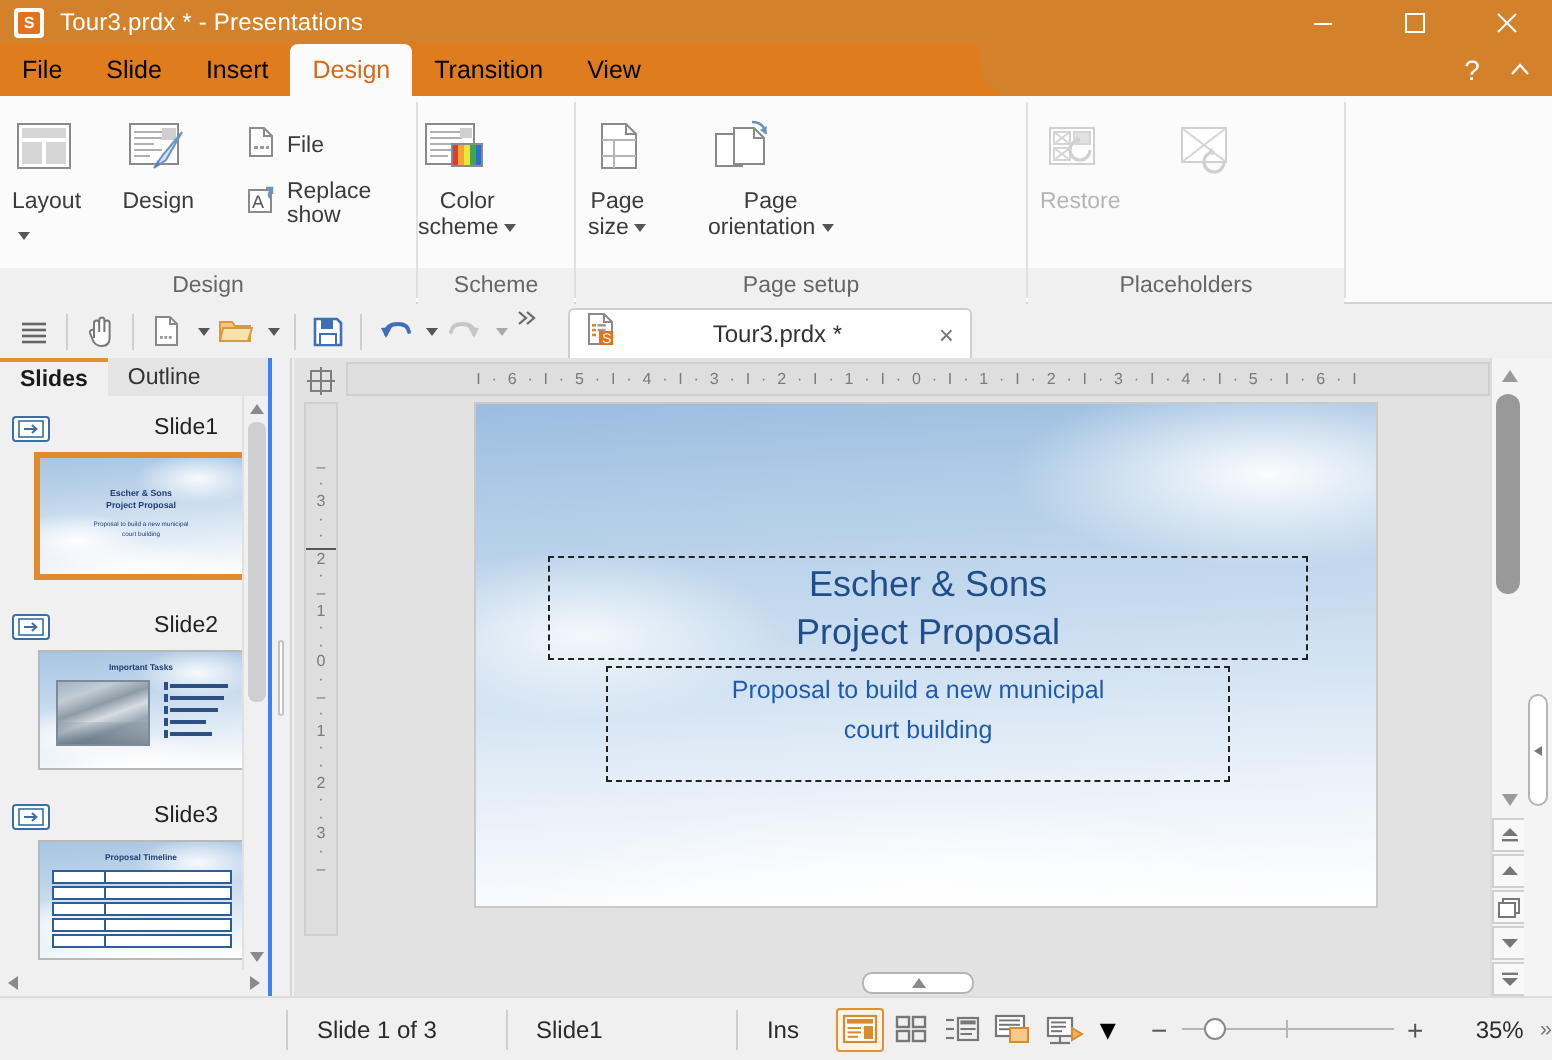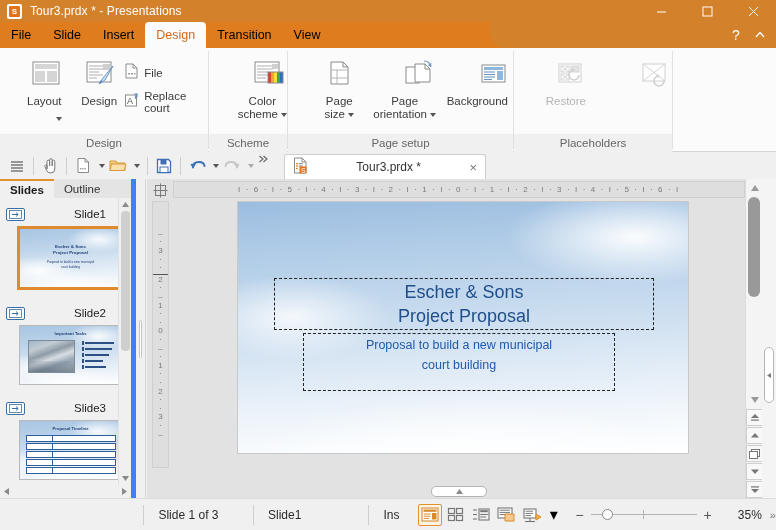--- a/index.html
+++ b/index.html
@@ -73,21 +73,21 @@
   .rgroup { position: absolute; top: 0; height: 104px; }
   .rgroup .gitems { display: flex; align-items: flex-start; height: 86px; padding-top: 4px; }
   .glabel {
     position: absolute; bottom: 0; left: 0; width: 100%; height: 18px;
     text-align: center; font-size: 11.5px; color: #666; line-height: 18px;
     background: #f0f0f0;
   }
   .gsep { position: absolute; top: 3px; width: 1px; height: 98px; background: #e0e0e0; }
 
   .bigbtn {
-    width: 62px; display: flex; flex-direction: column; align-items: flex-end;
+    width: 62px; display: flex; flex-direction: column; align-items: flex-start;
     padding-top: 5px; cursor: default;
   }
   .bigbtn .ico { height: 34px; display: flex; align-items: center; justify-content: center; }
   .bigbtn .lbl { font-size: 11.5px; color: #3b3b3b; text-align: center; line-height: 13px; margin-top: 4px; }
   .bigbtn .lbl.dim { color: #b5b5b5; }
   .caret { display:inline-block; width:0;height:0;border-left:3.5px solid transparent;border-right:3.5px solid transparent;border-top:4px solid #555; vertical-align: middle; margin-left:3px;}
   .caret.dim { border-top-color:#bbb; }
 
   .smallbtn { display: flex; align-items: center; gap: 5px; height: 24px; padding: 0 3px; cursor: default; }
   .smallbtn .lbl { font-size: 11.5px; color: #3b3b3b; }
@@ -109,21 +109,21 @@
     position: absolute; left: 0; top: 2px; width: 202px; height: 25px;
     background: #ffffff; border: 1px solid #cfcfcf; border-bottom: none;
     border-top-left-radius: 3px; border-top-right-radius: 3px;
     display: flex; align-items: center; padding: 0 8px; gap: 6px;
   }
   .doctab .dlbl { flex: 1; text-align: center; font-size: 12px; color: #333; }
 
   
   .leftpanel {
     position: absolute; top: 179px; left: 0; width: 136px; bottom: 32px;
-    background: #f0f0f0; border-right: 5px solid #3b82f6;
+    background: #f0f0f0; border-right: 2px solid #3b82f6;
   }
   .ptabs { display: flex; height: 19px; background: #e4e4e4; }
   .ptab {
     padding: 0 10px; font-size: 11.5px; display: flex; align-items: center;
     color: #333; background: #e4e4e4; cursor: default;
   }
   .ptab.active { background: #f0f0f0; color: #1a1a1a; font-weight: bold; border-top: 2px solid #e2912f; }
   .thumblist {
     position: absolute; top: 19px; left: 0; right: 13px; bottom: 13px;
     background: #f0f0f0; overflow: hidden; padding: 4px 0 0 0;
@@ -384,21 +384,21 @@
           </div>
           <div class="smallbtn">
             <span>
               <svg width="15" height="16" viewBox="0 0 15 16">
                 <rect x="1.5" y="3" width="11" height="11" fill="#fff" stroke="#8a8a8a" stroke-width="1"></rect>
                 <text x="3" y="12" font-family="Liberation Sans, sans-serif" font-size="9" fill="#555">A</text>
                 <path d="M10 2 h3 v3" fill="none" stroke="#6b93c4" stroke-width="1.2"></path>
                 <path d="M13 2 q-2.5 3 -1 5" fill="none" stroke="#6b93c4" stroke-width="1.2"></path>
               </svg>
             </span>
-            <span class="lbl">Replace court</span>
+            <span class="lbl">Replace show</span>
           </div>
         </div>
       </div>
       <div class="glabel">Design</div>
     </div>
     <div class="gsep" style="left:208px;"></div>
 
     <div class="rgroup" style="left:209px;width:78px;">
       <div class="gitems" style="justify-content:center;">
         <div class="bigbtn" style="width:88px;">
@@ -460,36 +460,20 @@
               <path d="M22 2 q6 0 7 6" fill="none" stroke="#6b93c4" stroke-width="1.2"></path>
               <path d="M29 8 l0.4 -4 l-3.5 2 z" fill="#6b93c4"></path>
             </svg>
           </div>
           <div class="lbl">
             <span>Page</span><br>
             <span>orientation</span><span class="caret"></span>
           </div>
         </div>
 
-        <div class="bigbtn" style="width:72px;">
-          <div class="ico">
-            <svg width="30" height="30" viewBox="0 0 30 30">
-              <rect x="4" y="6" width="23" height="17" fill="#fff" stroke="#8a8a8a" stroke-width="1"></rect>
-              <rect x="6" y="8" width="19" height="3" fill="#8fb6dd"></rect>
-              <g stroke="#6b93c4" stroke-width="1.1">
-                <line x1="6" y1="13" x2="17" y2="13"></line>
-                  <line x1="6" y1="15.5" x2="17" y2="15.5"></line>
-                <line x1="6" y1="18" x2="17" y2="18"></line>
-                  <line x1="6" y1="20.5" x2="14" y2="20.5"></line>
-              </g>
-              <rect x="19" y="12" width="6" height="9" fill="#8fb6dd"></rect>
-            </svg>
-          </div>
-          <div class="lbl">Background</div>
-        </div>
       </div>
       <div class="glabel">Page setup</div>
     </div>
     <div class="gsep" style="left:513px;"></div>
 
     <div class="rgroup" style="left:514px;width:158px;">
       <div class="gitems" style="padding-left:6px;">
         <div class="bigbtn" style="width:66px;">
           <div class="ico">
             <svg width="32" height="30" viewBox="0 0 32 30">

